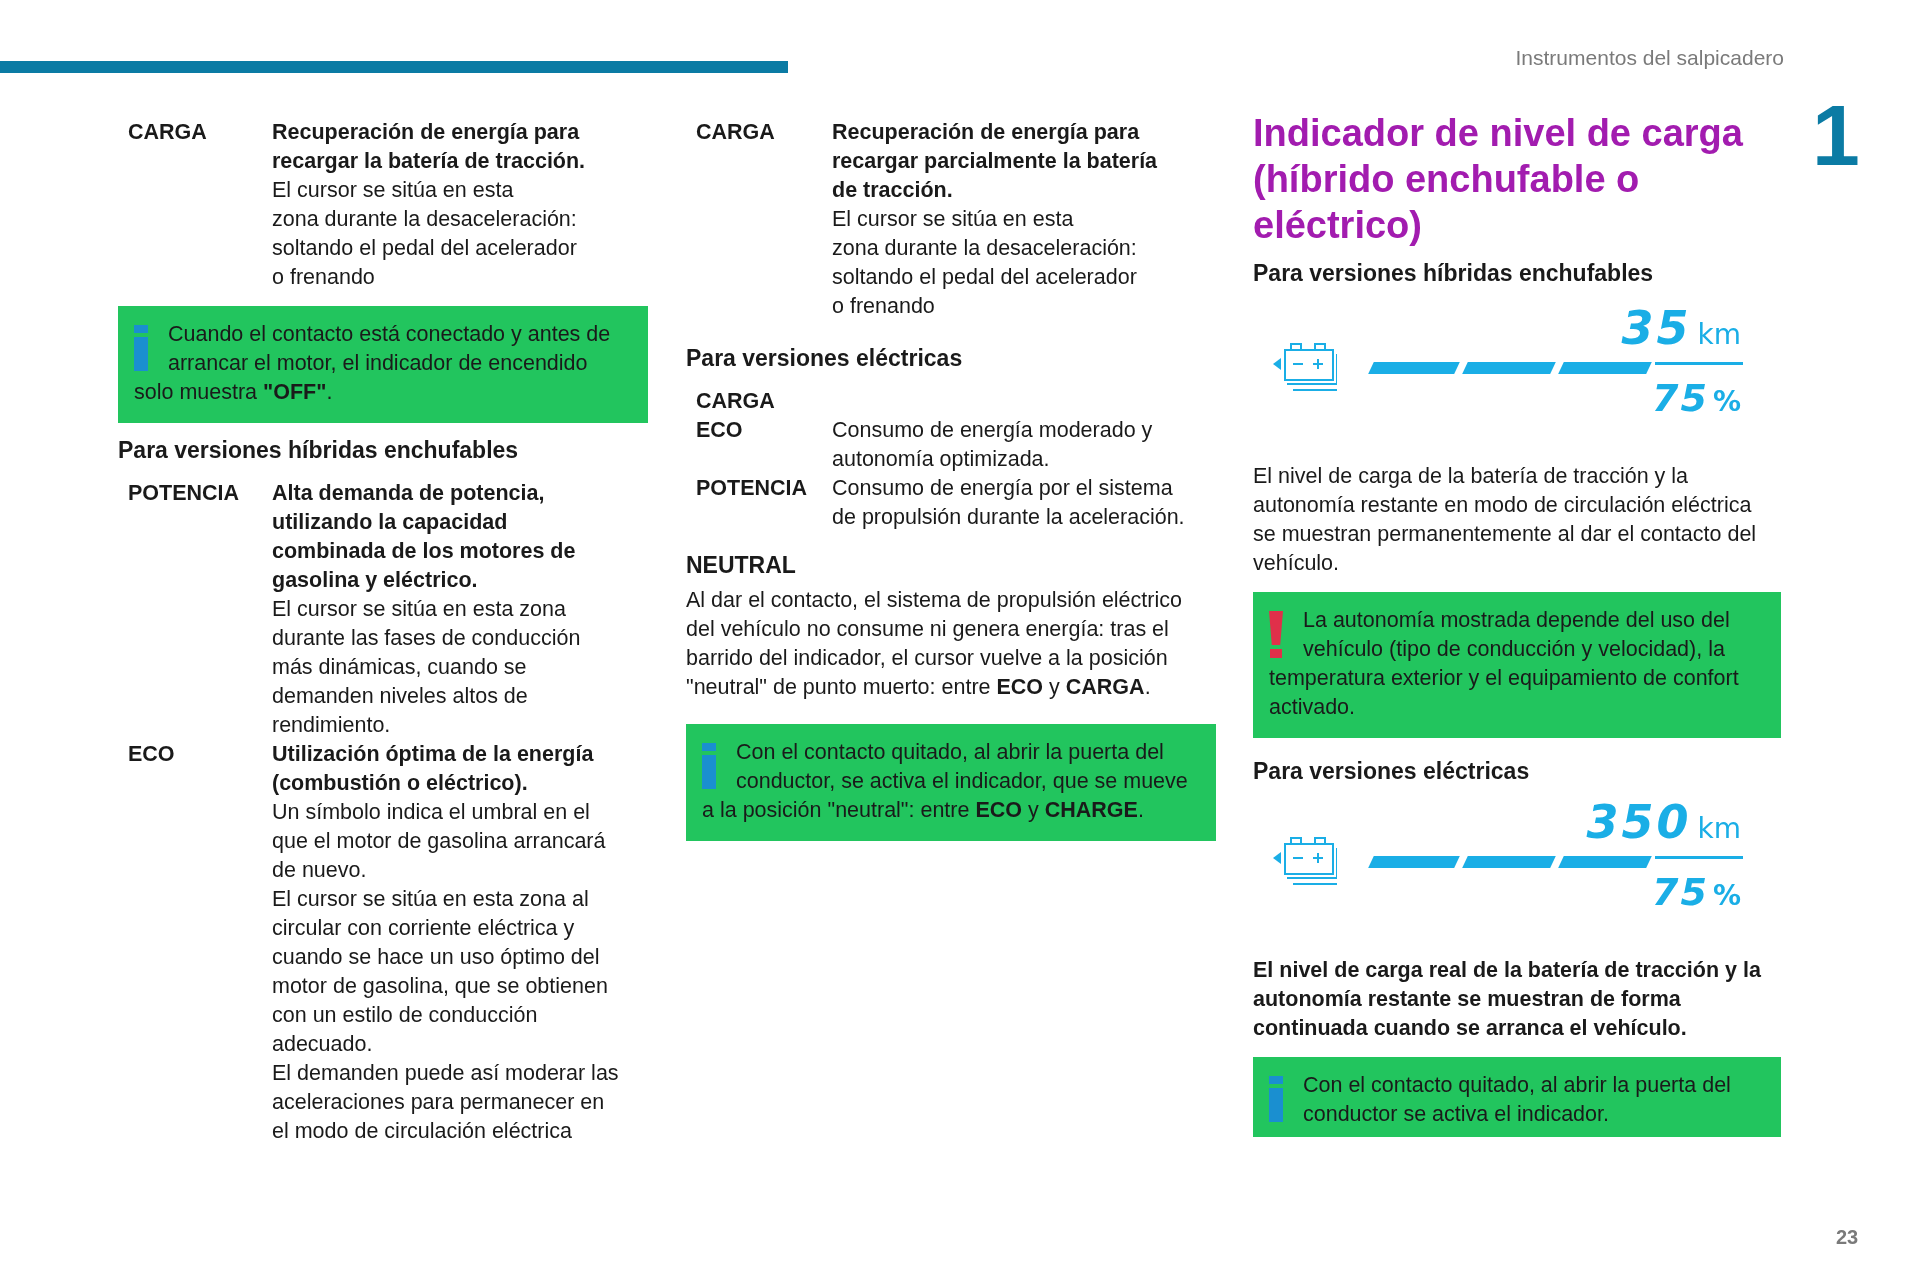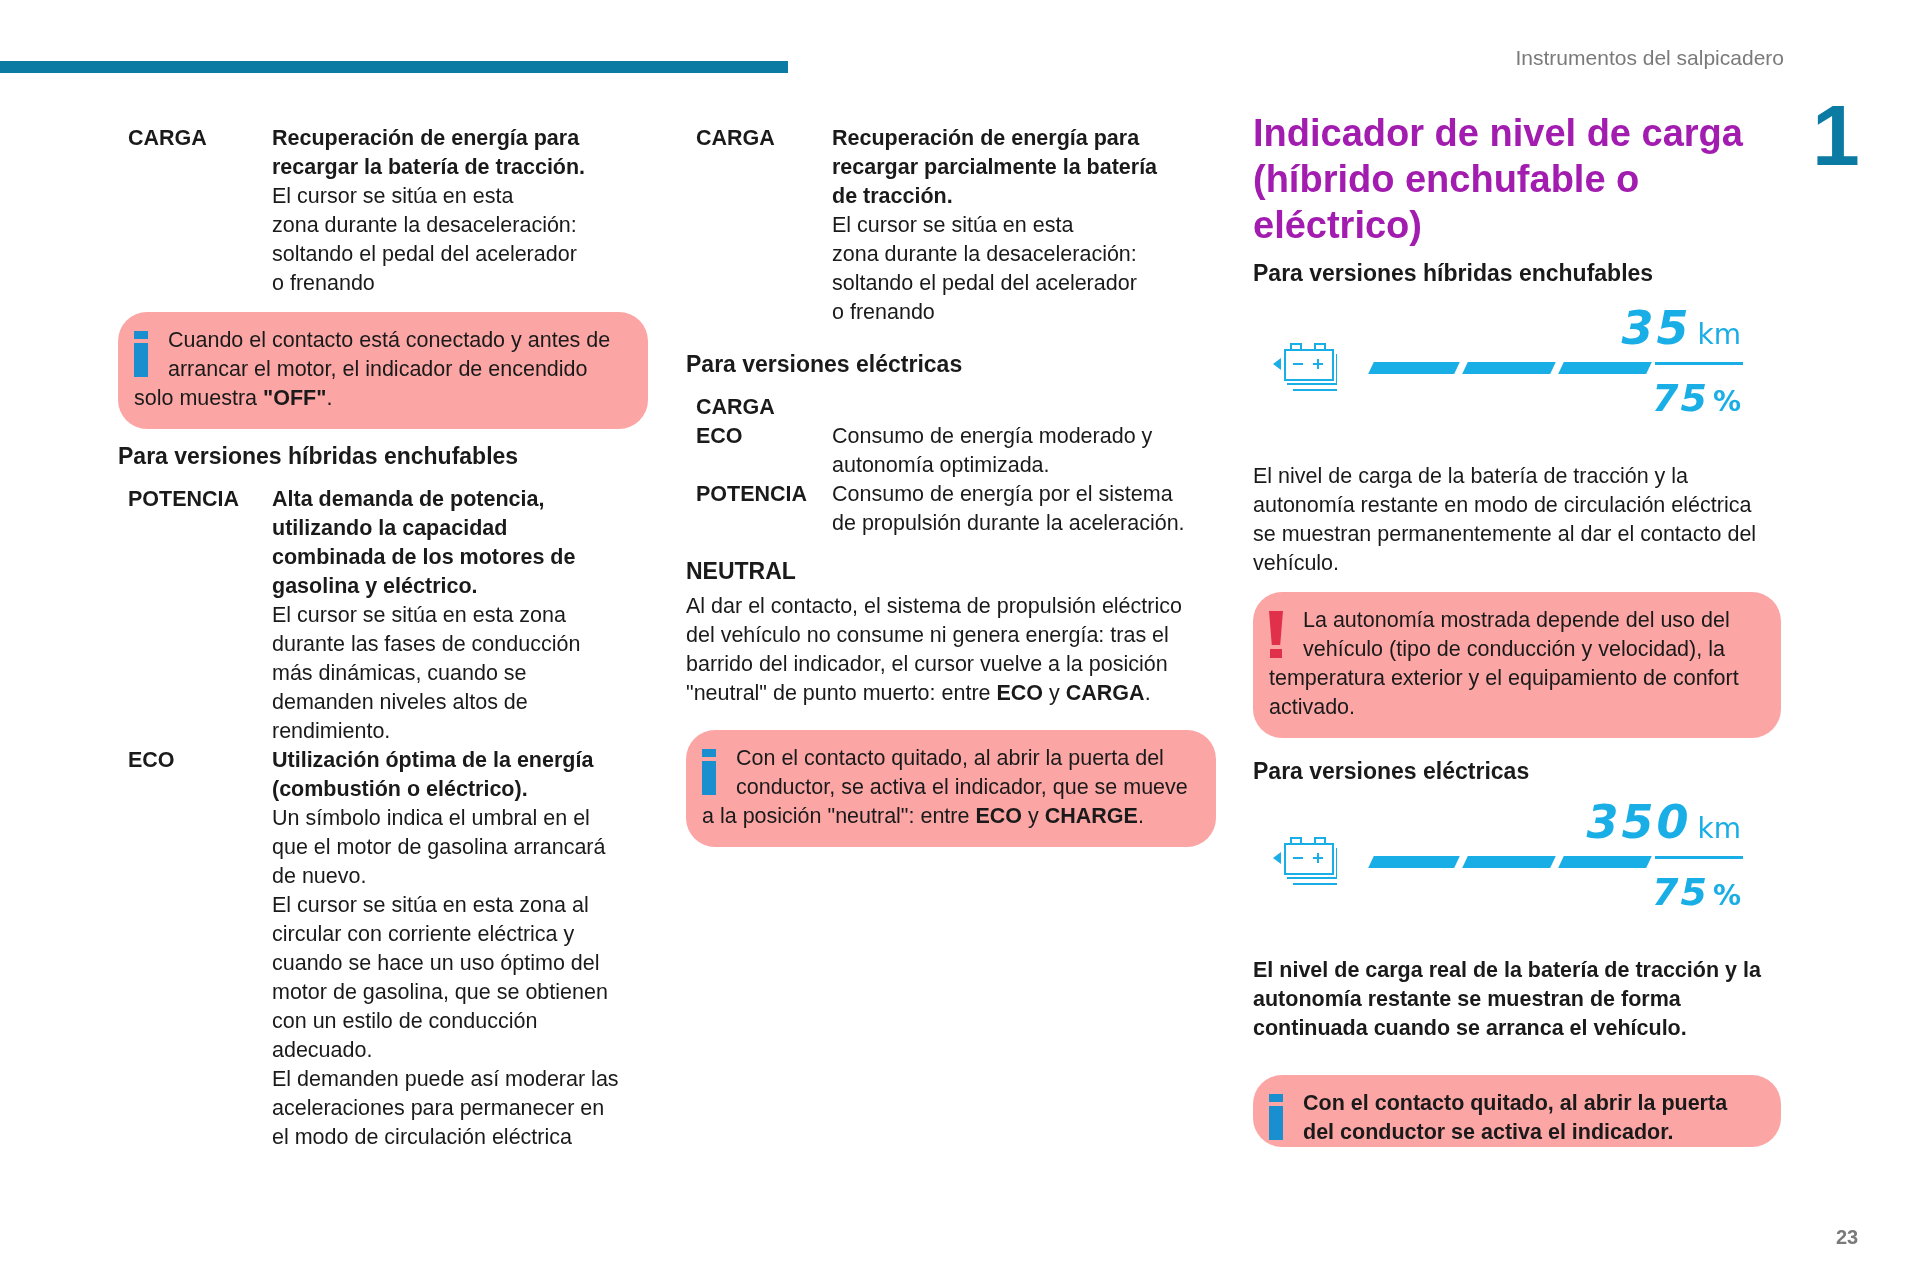--- a/index.html
+++ b/index.html
@@ -4,36 +4,36 @@
   <style>
     * { box-sizing: border-box; margin: 0; padding: 0; }
     html, body { width: 1920px; height: 1281px; background: #ffffff; overflow: hidden; }
     body { position: relative; font-family: "Liberation Sans", sans-serif; color: #1a1a1a; }
 
     .top-bar { position: absolute; left: 0; top: 61px; width: 788px; height: 12px; background: #0b7ba4; }
     .running-head { position: absolute; right: 136px; top: 46px; font-size: 21px; color: #7a7a7a; }
     .chapter-number { position: absolute; left: 1812px; top: 92px; font-size: 86px; font-weight: bold; color: #0b7ba4; line-height: 1; }
     .page-number { position: absolute; left: 1836px; top: 1226px; font-size: 20px; font-weight: bold; color: #7a7a7a; }
 
-    .col { position: absolute; top: 124px; font-size: 21.5px; line-height: 29px; }
+    .col { position: absolute; top: 118px; font-size: 21.5px; line-height: 29px; }
     .col-1 { left: 118px; width: 528px; }
     .col-2 { left: 686px; width: 530px; }
     .col-3 { left: 1253px; width: 528px; }
 
     .def-row { display: flex; }
     .def-term { width: 154px; flex: 0 0 154px; font-weight: bold; padding-left: 10px; }
     .def-desc { flex: 1; }
     .def-desc .lead { font-weight: bold; display: block; }
     .def-desc .body { display: block; }
     .def-desc .line { display: block; }
 
     .section-heading { font-weight: bold; font-size: 23px; line-height: 30px; }
     .big-title { font-weight: bold; font-size: 38px; line-height: 46px; color: #a21caf; }
 
-    .note-box { background: #fca5a5; position: relative; padding: 14px 16px 14px 16px; border-radius: 29px; }
+    .note-box { background: #22c55e; position: relative; padding: 14px 16px 14px 16px; }
     .note-box .note-text { display: block; }
     .note-icon { float: left; width: 16px; height: 46px; margin: 5px 18px 4px 0; position: relative; }
     .info-icon .dot { position: absolute; left: 0; top: 0; width: 14px; height: 8px; background: #1a8fd0; }
     .info-icon .stem { position: absolute; left: 0; top: 12px; width: 14px; height: 34px; background: #1a8fd0; }
     .warn-icon .bar { position: absolute; left: 0; top: 0; width: 14px; height: 34px; background: #e0304a; clip-path: polygon(0 0, 100% 0, 80% 100%, 20% 100%); }
     .warn-icon .dot { position: absolute; left: 1px; top: 38px; width: 12px; height: 9px; background: #e0304a; }
     b { font-weight: bold; }
 
     .gauge { position: relative; height: 130px; width: 100%; }
     .gauge .battery { position: absolute; left: 18px; top: 22px; width: 66px; height: 58px; }
@@ -191,20 +191,20 @@
       <div class="seg" style="left:94px; width:88px;"></div>
       <div class="seg" style="left:190px; width:88px;"></div>
       <div class="thin" style="left:284px; width:88px;"></div>
     </div>
     <div class="km-value"><span>350</span><span class="km-unit">km</span></div>
     <div class="pct-value"><span>75</span><span class="pct-unit">%</span></div>
   </div>
 
   <div style="margin-top:18px; padding-right:8px;font-weight:bold;">El nivel de carga real de la batería de tracción y la autonomía restante se muestran de forma continuada cuando se arranca el vehículo.</div>
 
-  <div class="note-box" style="margin-top:32px; padding:14px 20px 0 16px;font-weight:bold;">
+  <div class="note-box" style="margin-top:14px; padding:14px 20px 8px 16px;">
     <span class="note-icon info-icon">
         <span class="dot"></span>
         <span class="stem"></span>
       </span>
     <span class="note-text">Con el contacto quitado, al abrir la puerta del conductor se activa el indicador.</span>
   </div>
 </div>
 
 </body></html>

